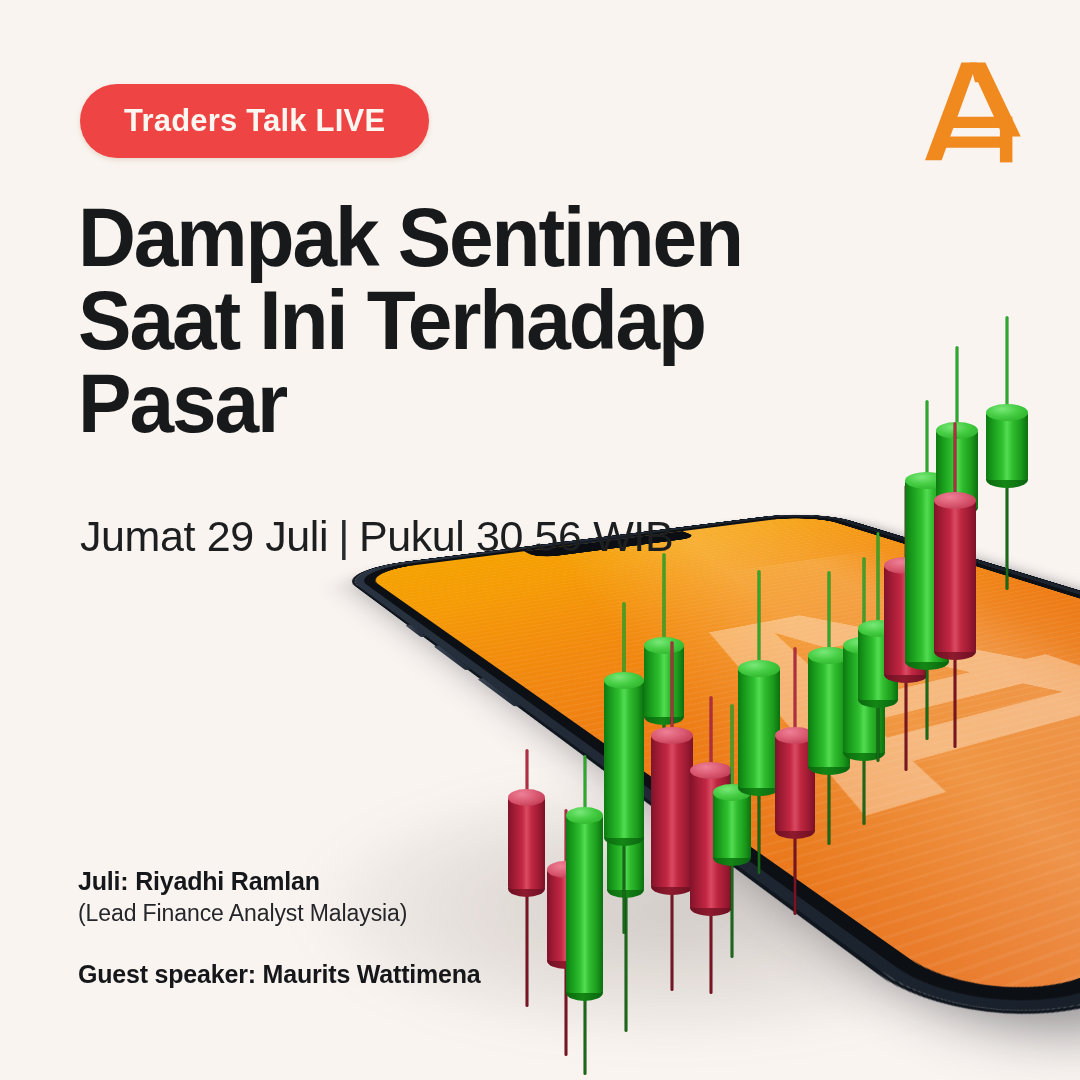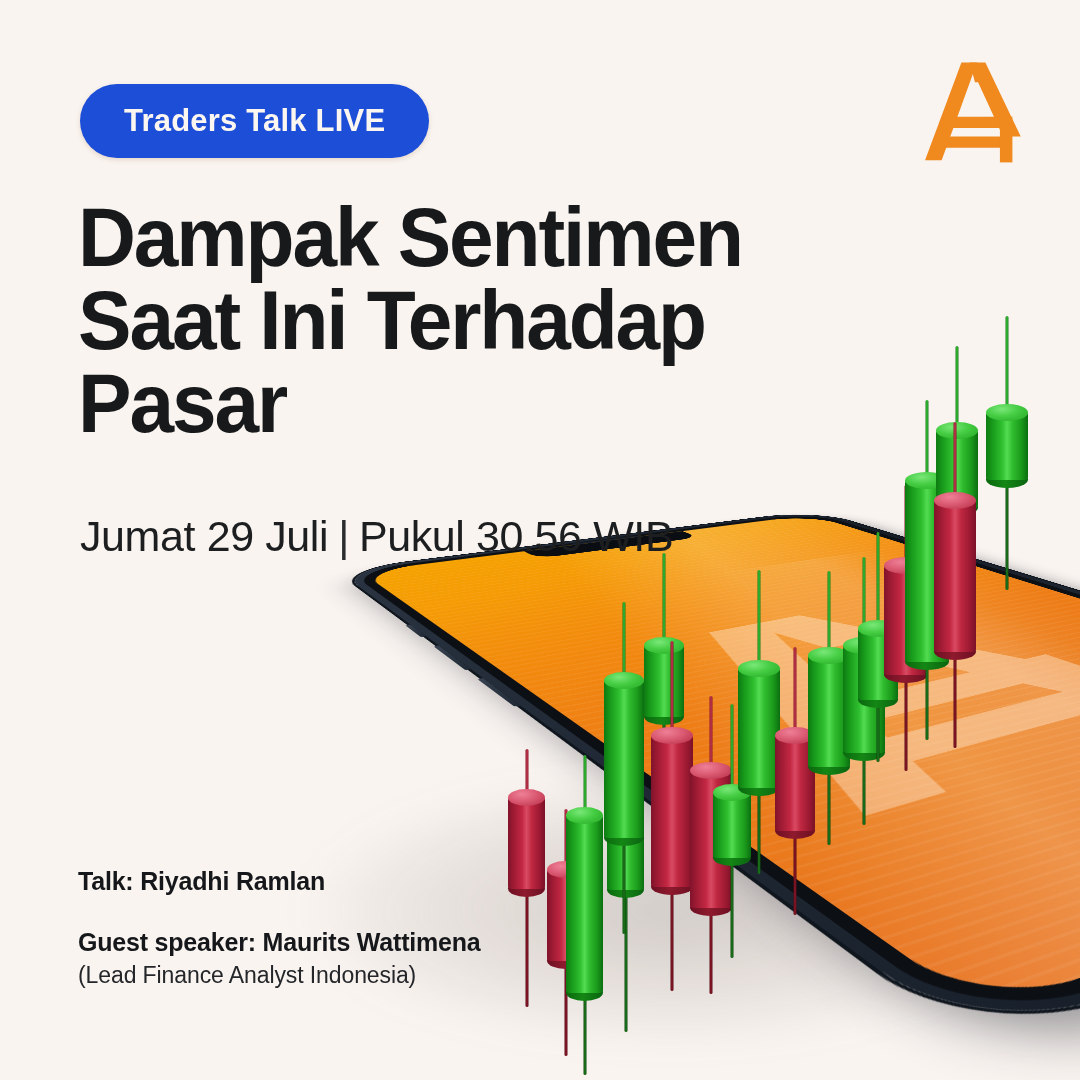--- a/index.html
+++ b/index.html
@@ -180,21 +180,21 @@
     background:linear-gradient(90deg,#6d0f22,#8f1a2e 45%,#6d0f22);
   }
   .r .wick { background:linear-gradient(90deg,#8c1527,#C23A52,#8c1527); }
   .r .wick.down { background:linear-gradient(90deg,#5a0c1a,#8a1626,#5a0c1a); }
 
   
   .badge {
     position:absolute;
     left:80px; top:84px;
     padding:19px 44px;
-    background:#1d4ed8;
+    background:#ef4444;
     border-radius:999px;
     color:#FBF6F0;
     font-size:31px;
     font-weight:bold;
     letter-spacing:.2px;
     white-space:nowrap;
     box-shadow:0 2px 5px rgba(150,90,40,.18);
   }
 
   .headline {
@@ -449,21 +449,21 @@
     <span>Saat Ini Terhadap</span>
     <span>Pasar</span>
   </div>
 
   <div class="datetime">
     <span>Jumat 29 Juli</span><span class="sep">|</span><span>Pukul 30.56 WIB</span>
   </div>
 
   <div class="credits" id="credits">
       <div class="credit-block">
-        <div class="credit-name">Talk: Riyadhi Ramlan</div>
+        <div class="credit-name">Juli: Riyadhi Ramlan</div>
+        <div class="credit-role">(Lead Finance Analyst Malaysia)</div>
       </div>
       <div class="credit-block">
         <div class="credit-name">Guest speaker: Maurits Wattimena</div>
-        <div class="credit-role">(Lead Finance Analyst Indonesia)</div>
       </div>
     </div>
 
 </div>
 
 </body></html>

